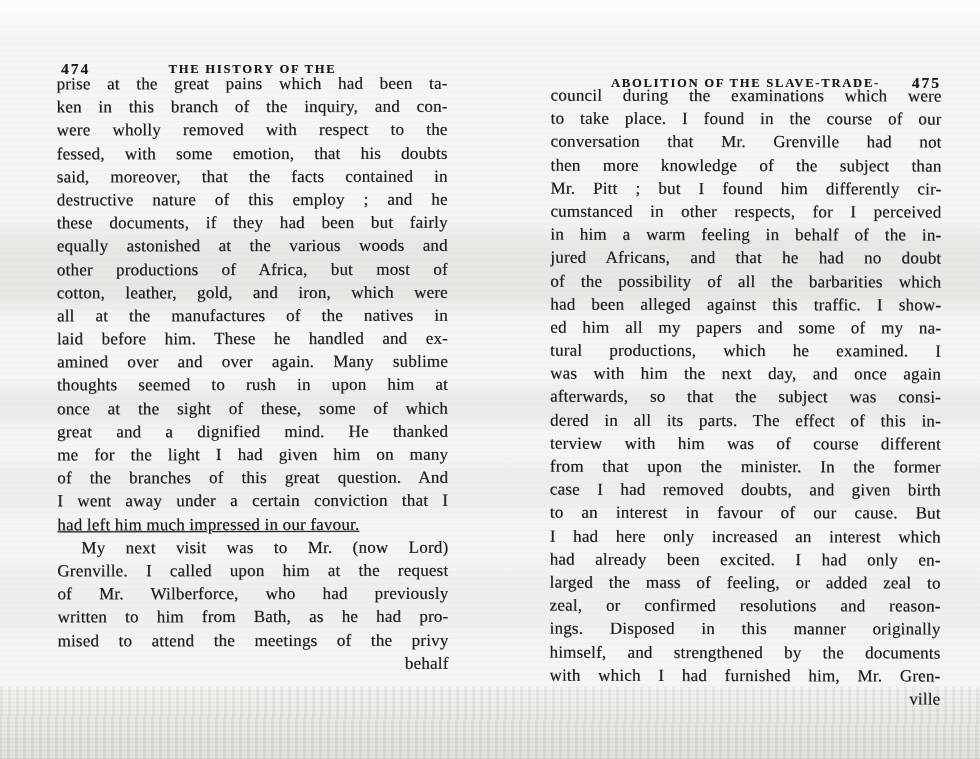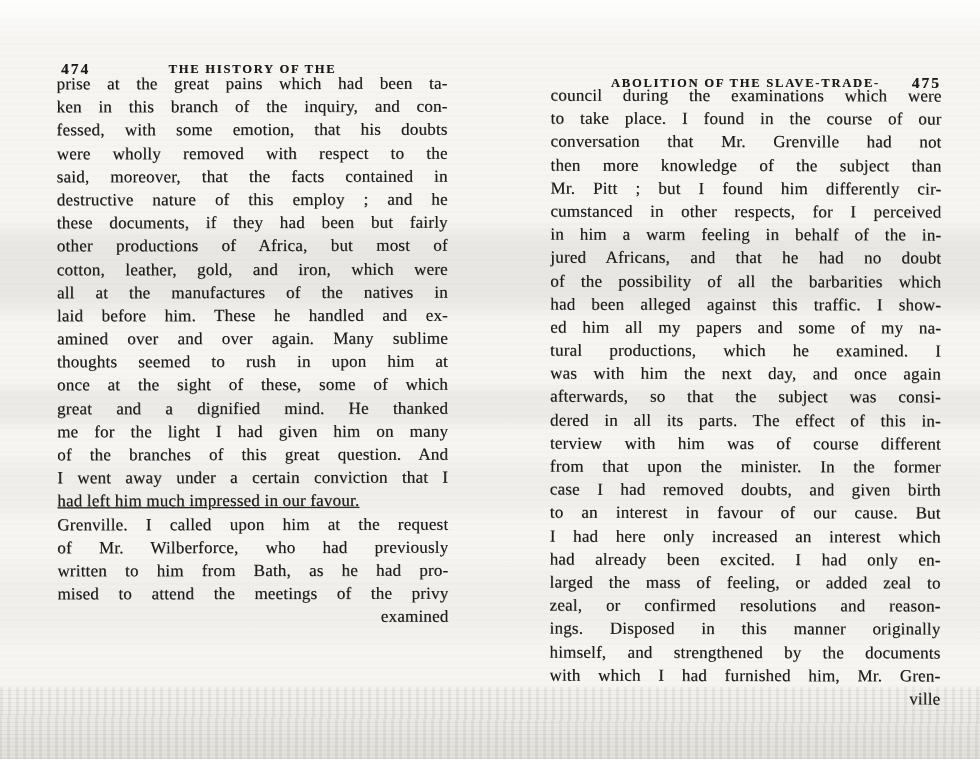--- a/index.html
+++ b/index.html
@@ -100,42 +100,44 @@
   <div class="band band-bottom"></div>
 
   <div class="running-head left-head">
     <span class="page-num">474</span>
     <span>THE HISTORY OF THE</span>
   </div>
 
   <div class="page-body left-body">
     <div class="line">prise at the great pains which had been ta-</div>
     <div class="line">ken in this branch of the inquiry, and con-</div>
+    <div class="line">were wholly removed with respect to the</div>
     <div class="line">fessed, with some emotion, that his doubts</div>
-    <div class="line">were wholly removed with respect to the</div>
     <div class="line">said, moreover, that the facts contained in</div>
     <div class="line">destructive nature of this employ ; and he</div>
     <div class="line">these documents, if they had been but fairly</div>
+    <div class="line">equally astonished at the various woods and</div>
     <div class="line">other productions of Africa, but most of</div>
     <div class="line">cotton, leather, gold, and iron, which were</div>
     <div class="line">all at the manufactures of the natives in</div>
     <div class="line">laid before him. These he handled and ex-</div>
     <div class="line">amined over and over again. Many sublime</div>
     <div class="line">thoughts seemed to rush in upon him at</div>
     <div class="line">once at the sight of these, some of which</div>
     <div class="line">great and a dignified mind. He thanked</div>
     <div class="line">me for the light I had given him on many</div>
     <div class="line">of the branches of this great question. And</div>
     <div class="line">I went away under a certain conviction that I</div>
     <div class="line pe">had left him much impressed in our favour.</div>
+    <div class="line indent">My next visit was to Mr. (now Lord)</div>
     <div class="line">Grenville. I called upon him at the request</div>
     <div class="line">of Mr. Wilberforce, who had previously</div>
     <div class="line">written to him from Bath, as he had pro-</div>
     <div class="line">mised to attend the meetings of the privy</div>
-    <div class="catchword">examined</div>
+    <div class="catchword">behalf</div>
   </div>
 
   <div class="running-head right-head">
     <span>ABOLITION OF THE SLAVE-TRADE-</span>
     <span class="page-num">475</span>
   </div>
 
   <div class="page-body right-body">
     <div class="line">council during the examinations which were</div>
     <div class="line">to take place. I found in the course of our</div>

